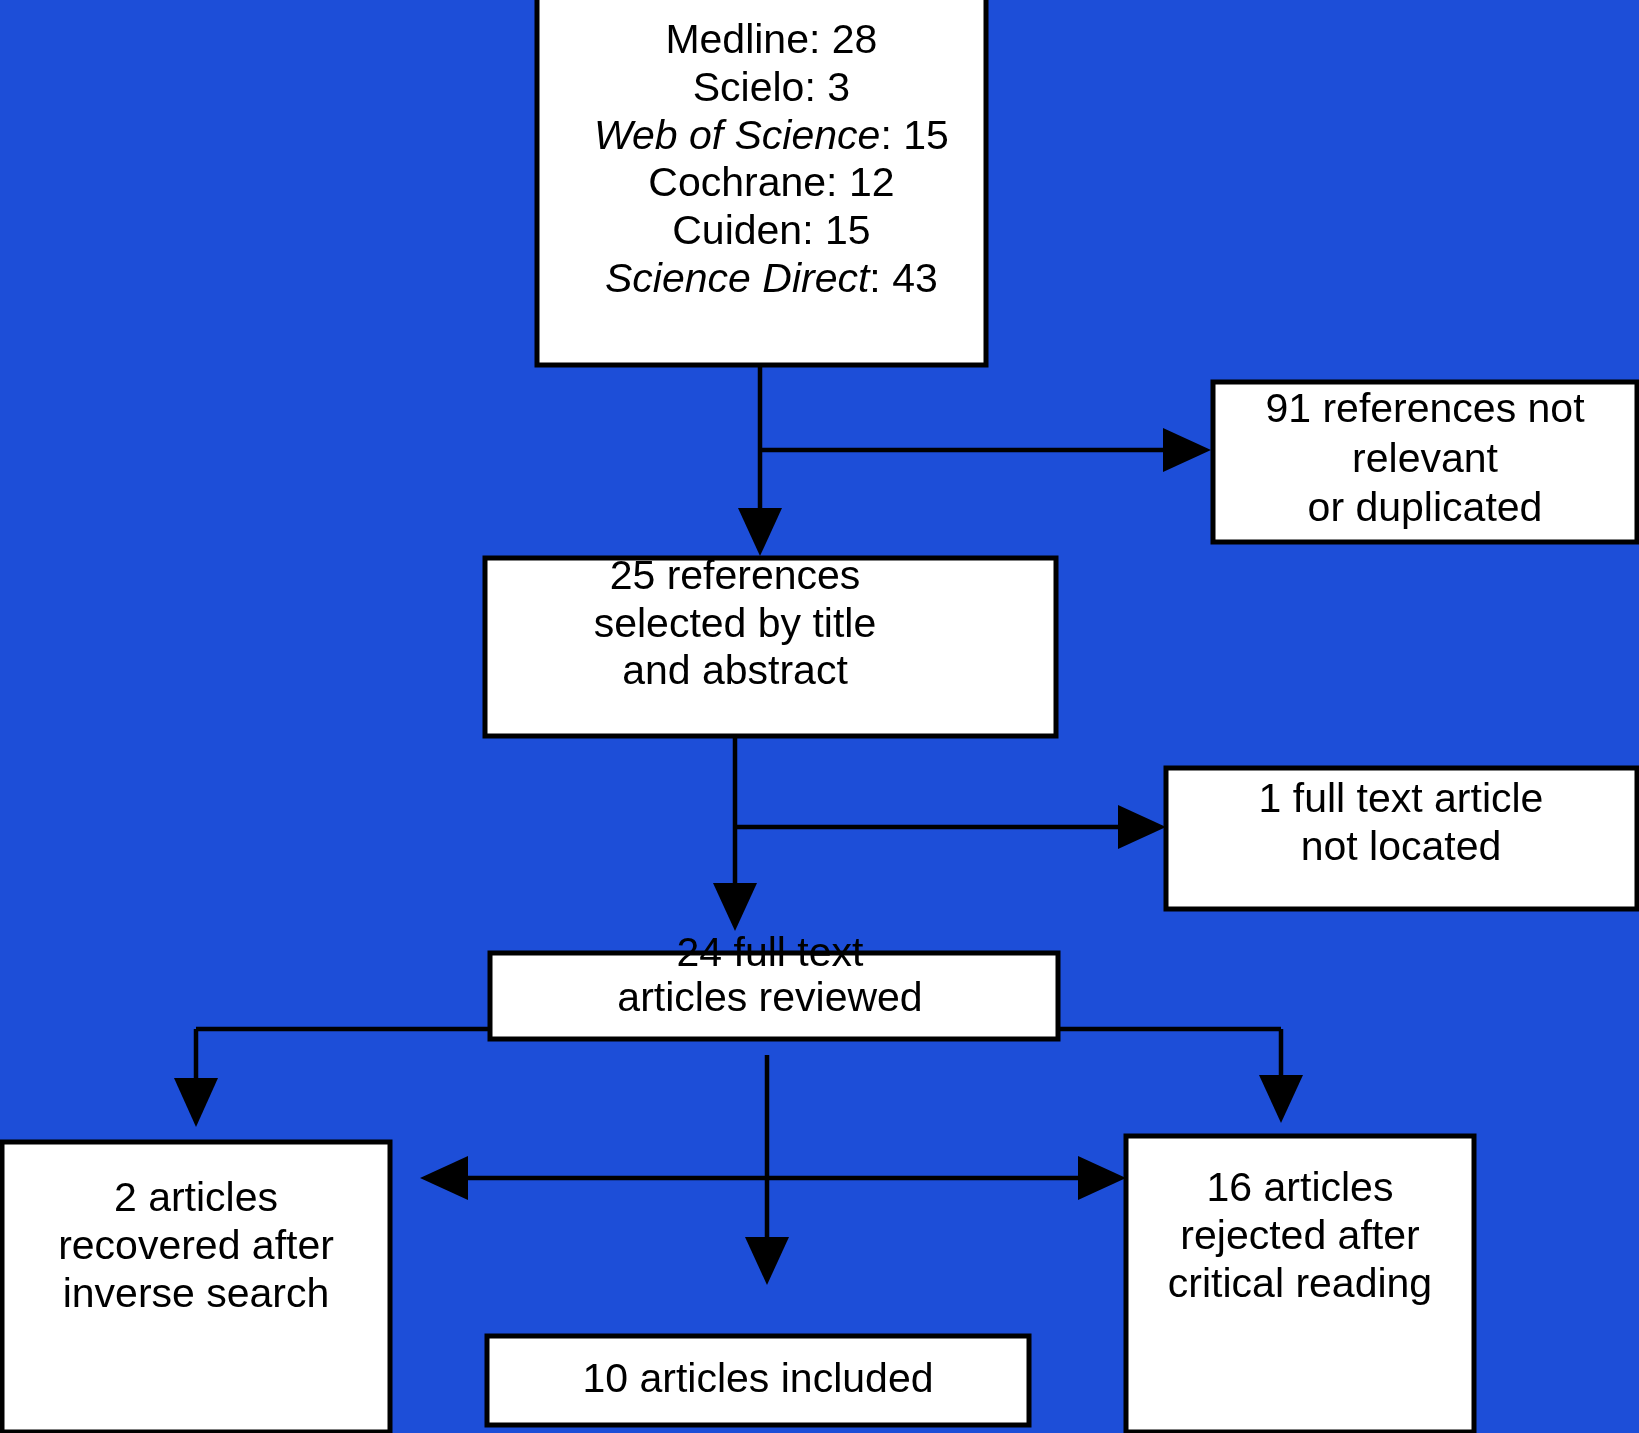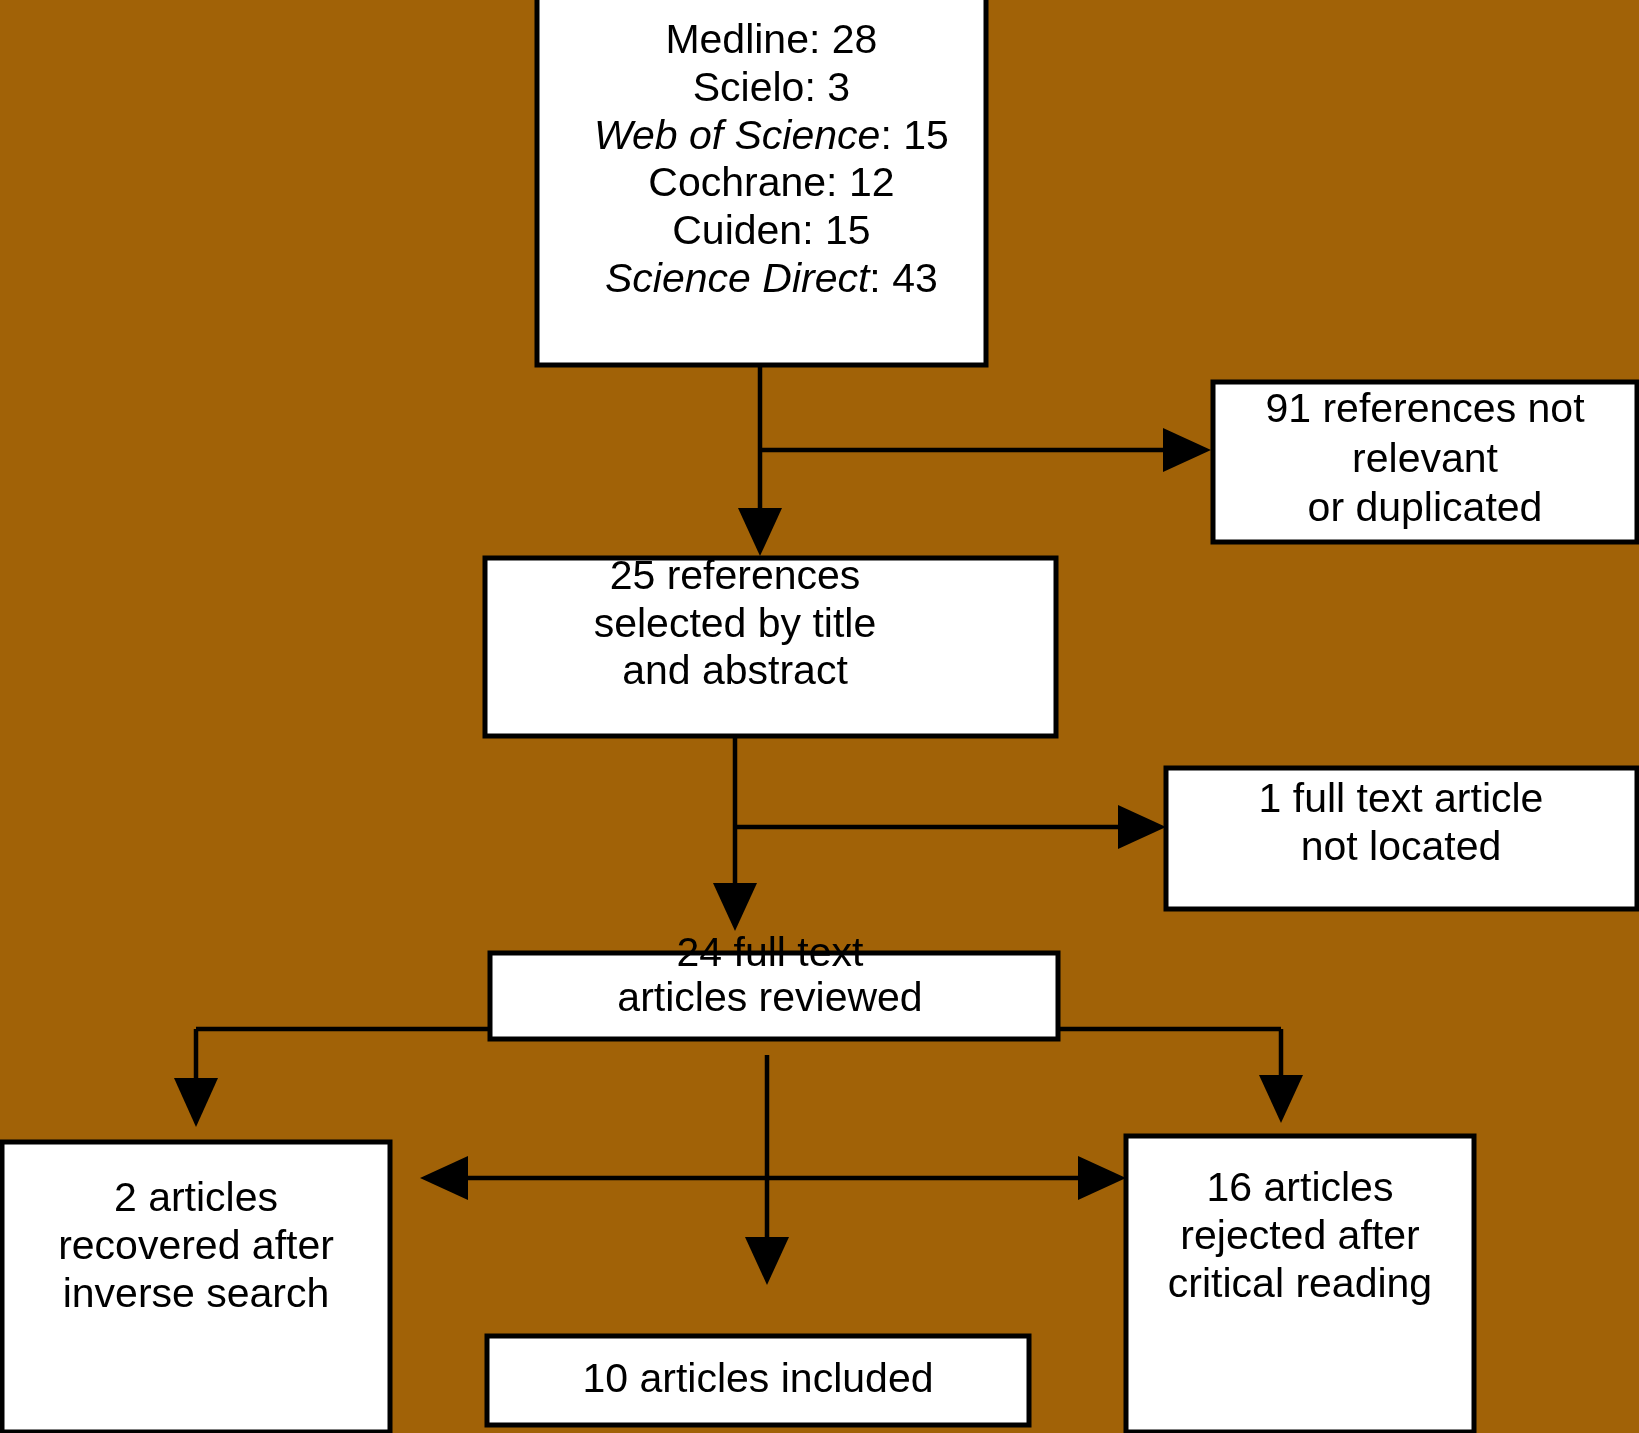--- a/index.html
+++ b/index.html
@@ -4,21 +4,21 @@
 <style>
   html, body {
     margin: 0;
     padding: 0;
     background: #ffffff;
   }
   #flowchart-root {
     position: relative;
     width: 1639px;
     height: 1433px;
-    background: #a16207;
+    background: #1d4ed8;
     font-family: "Liberation Sans", sans-serif;
     overflow: hidden;
   }
   svg.diagram {
     display: block;
     width: 1639px;
     height: 1433px;
   }
   .box-rect {
     fill: #ffffff;

